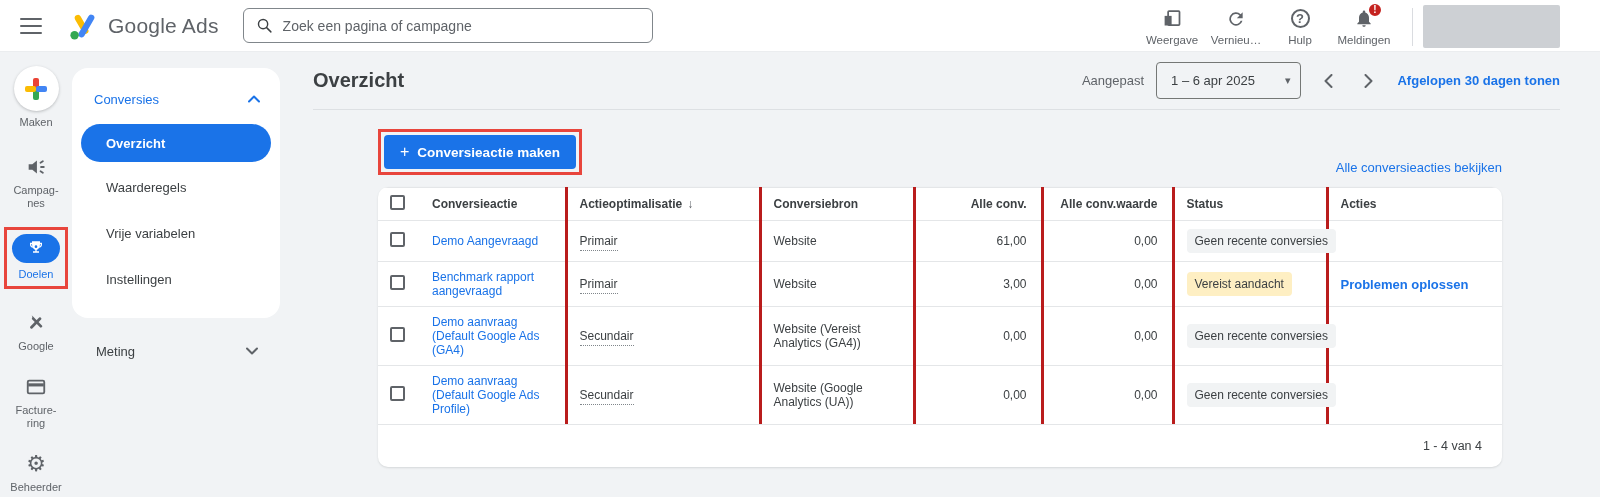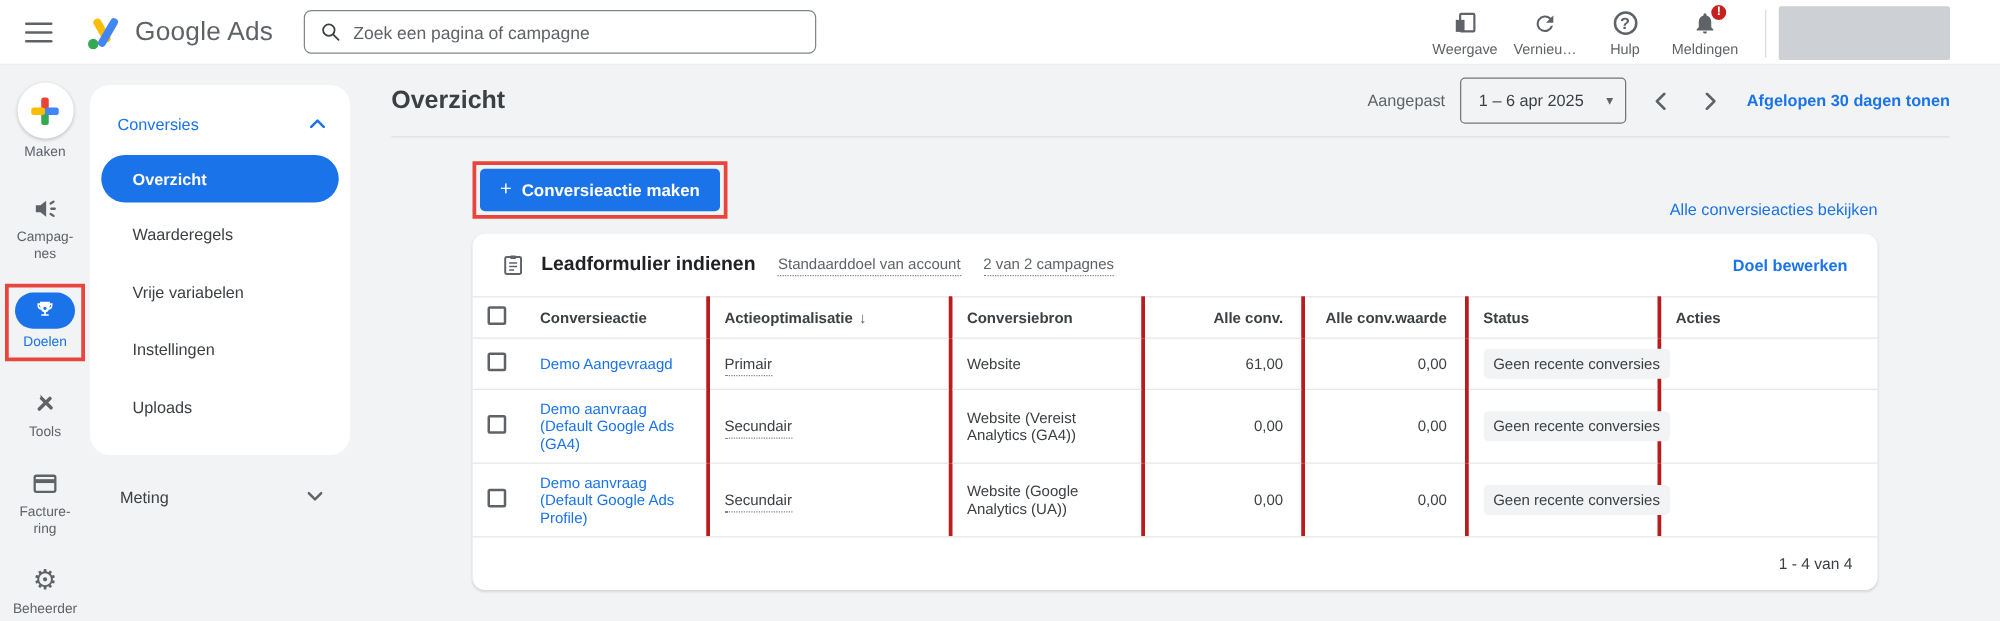--- a/index.html
+++ b/index.html
@@ -73,21 +73,21 @@
   .nav-collapsed { height: 46px; display: flex; align-items: center; justify-content: space-between; padding: 0 22px 0 24px; margin-top: 10px; cursor: pointer; color: #3c4043; font-size: 13px; }
   .chev { color: #5f6368; display: flex; }
   .chev-blue { color: #1a73e8; display: flex; }
 
   
   .main { flex: 1; padding: 0 40px 0 33px; min-width: 0; }
   .page-head { height: 57px; display: flex; align-items: center; }
   .page-title { font-size: 20px; color: #3c4043; }
   .date-controls { margin-left: auto; display: flex; align-items: center; }
   .date-label { color: #5f6368; font-size: 13px; margin-right: 12px; }
-  .date-box { height: 37px; border: 1px solid #747775; border-radius: 4px; display: flex; align-items: center; gap: 18px; padding: 0 10px 0 14px; cursor: pointer; background: #fff0; font-size: 13px; color: #3c4043; }
+  .date-box { height: 37px; border: 1px solid #747775; border-radius: 4px; display: flex; align-items: center; gap: 30px; padding: 0 10px 0 14px; cursor: pointer; background: #fff0; font-size: 13px; color: #3c4043; }
   .date-caret { color: #5f6368; font-size: 11px; }
   .nav-arrow { margin-left: 14px; width: 26px; height: 26px; display: flex; align-items: center; justify-content: center; color: #5f6368; cursor: pointer; }
   .last30 { margin-left: 16px; color: #1a73e8; font-weight: bold; font-size: 13px; text-decoration: none; cursor: pointer; white-space: nowrap; }
   .head-divider { border-top: 1px solid #dde0e3; }
 
   .content-inset { margin: 0 58px 0 65px; }
   .toolbar-row { display: flex; align-items: center; justify-content: space-between; margin-top: 19px; }
   .annotated-btn { border: 3px solid #e8453c; padding: 3px; display: inline-block; }
   .create-btn {
     background: #1a73e8; color: #fff; border: none; border-radius: 4px; height: 34px;
@@ -225,21 +225,21 @@
 
     <div class="rail-item rail-gap">
       <span class="rail-icon">
         <svg width="22" height="22" viewBox="0 0 24 24" fill="#5f6368">
           <rect x="10.8" y="2" width="3" height="17" rx="1.2" transform="rotate(-45 12.3 10.5)"></rect>
           <rect x="10.2" y="4" width="3" height="16" rx="1.2" transform="rotate(45 11.7 12)"></rect>
           <circle cx="5.5" cy="5.5" r="2.6" fill="#f1f3f5"></circle>
           <path d="M3.2 3.2h3v3h-3z" fill="#f1f3f5"></path>
         </svg>
       </span>
-      <span class="rail-label">Tools</span>
+      <span class="rail-label">Google</span>
     </div>
 
     <div class="rail-item rail-gap">
       <span class="rail-icon">
         <svg width="22" height="22" viewBox="0 0 24 24">
           <rect x="3" y="5" width="18" height="14" rx="1.5" fill="none" stroke="#5f6368" stroke-width="2"></rect>
           <rect x="3.5" y="8" width="17" height="3.4" fill="#5f6368"></rect>
         </svg>
       </span>
       <span class="rail-label">Facture-
@@ -267,23 +267,20 @@
       </div>
       <div class="nav-item">
           <span>Waarderegels</span>
         </div>
       <div class="nav-item">
           <span>Vrije variabelen</span>
         </div>
       <div class="nav-item">
           <span>Instellingen</span>
         </div>
-      <div class="nav-item">
-          <span>Uploads</span>
-        </div>
     </div>
     <div class="nav-collapsed">
       <span>Meting</span>
       <span class="chev">
         <svg width="12" height="8" viewBox="0 0 12 8">
             <path d="M1 1.5 6 6.5 11 1.5" fill="none" stroke="#5f6368" stroke-width="2" stroke-linecap="round" stroke-linejoin="round"></path>
           </svg>
       </span>
     </div>
   </div>
@@ -317,33 +314,20 @@
         <div class="annotated-btn">
           <button class="create-btn">
             <span class="create-plus">+</span>
             <span>Conversieactie maken</span>
           </button>
         </div>
         <a class="view-all">Alle conversieacties bekijken</a>
       </div>
 
       <section class="card">
-        <div class="card-head">
-          <svg width="19" height="22" viewBox="0 0 24 24">
-            <rect x="4" y="4" width="16" height="17" rx="1.5" fill="none" stroke="#5f6368" stroke-width="2"></rect>
-            <rect x="9" y="2.5" width="6" height="3.5" rx="1" fill="#5f6368"></rect>
-            <line x1="8" y1="10" x2="16" y2="10" stroke="#5f6368" stroke-width="1.6"></line>
-            <line x1="8" y1="13.5" x2="16" y2="13.5" stroke="#5f6368" stroke-width="1.6"></line>
-            <line x1="8" y1="17" x2="13" y2="17" stroke="#5f6368" stroke-width="1.6"></line>
-          </svg>
-          <span class="card-title">Leadformulier indienen</span>
-          <span class="card-sub dotted">Standaarddoel van account</span>
-          <span class="card-sub dotted">2 van 2 campagnes</span>
-          <a class="edit-goal">Doel bewerken</a>
-        </div>
 
         <table class="conv">
           <colgroup>
             <col style="width:42px">
               <col style="width:146px">
               <col style="width:194px">
               <col style="width:154px">
             <col style="width:128px">
               <col style="width:131px">
               <col style="width:154px">
@@ -369,20 +353,30 @@
               <td><a class="cell-link">Demo Aangevraagd</a></td>
               <td class="vline"><span class="dotted">Primair</span></td>
               <td class="vline">Website</td>
               <td class="vline num">61,00</td>
               <td class="vline num">0,00</td>
               <td class="vline"><span class="badge" data-tone="neutral">Geen recente conversies</span></td>
               <td class="vline"></td>
             </tr>
             <tr>
               <td class="cbcell"><span class="cb"></span></td>
+              <td><a class="cell-link">Benchmark rapport aangevraagd</a></td>
+              <td class="vline"><span class="dotted">Primair</span></td>
+              <td class="vline">Website</td>
+              <td class="vline num">3,00</td>
+              <td class="vline num">0,00</td>
+              <td class="vline"><span class="badge" data-tone="warning">Vereist aandacht</span></td>
+              <td class="vline"><a class="fix-link">Problemen oplossen</a></td>
+            </tr>
+            <tr>
+              <td class="cbcell"><span class="cb"></span></td>
               <td><a class="cell-link">Demo aanvraag (Default Google Ads (GA4)</a></td>
               <td class="vline"><span class="dotted">Secundair</span></td>
               <td class="vline">Website (Vereist Analytics (GA4))</td>
               <td class="vline num">0,00</td>
               <td class="vline num">0,00</td>
               <td class="vline"><span class="badge" data-tone="neutral">Geen recente conversies</span></td>
               <td class="vline"></td>
             </tr>
             <tr>
               <td class="cbcell"><span class="cb"></span></td>

